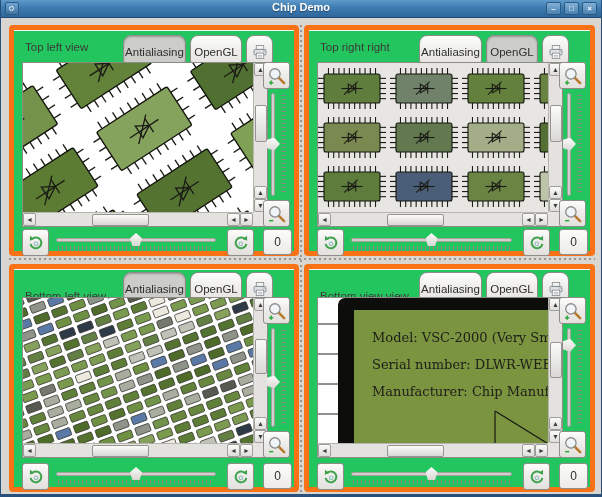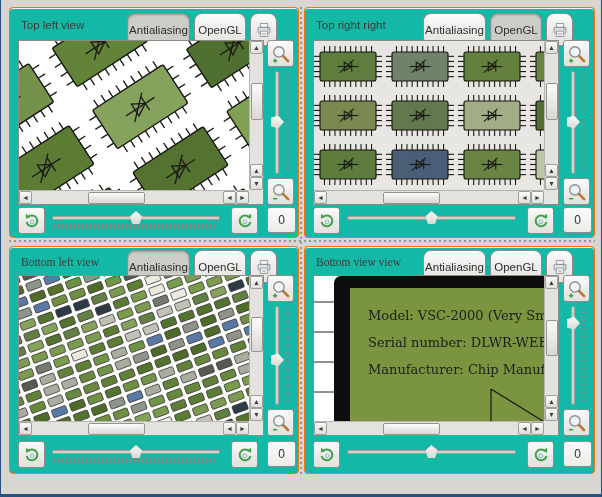--- a/index.html
+++ b/index.html
@@ -26,29 +26,29 @@
 
   .bodyarea{position:relative;width:600px;height:476px;}
 
   
   .split-h{position:absolute;left:8px;right:6px;top:240px;height:2px;
     background:repeating-linear-gradient(to right,#98958f 0 2px,transparent 2px 5px);}
   .split-v{position:absolute;left:299px;top:7px;width:2px;height:467px;
     background:repeating-linear-gradient(to bottom,#98958f 0 2px,transparent 2px 5px);}
 
   
-  .panel{position:absolute;background:#14b8a6;border:1px solid #f97316;border-radius:4px;
+  .panel{position:absolute;background:#22c55e;border:5px solid #f97316;border-radius:4px;
     box-shadow:inset 0 1px 0 #f4f3f0;}
   #p0{left:8px;top:7px;width:290px;height:231px;}
   #p1{left:303px;top:7px;width:291px;height:231px;}
   #p2{left:8px;top:246px;width:290px;height:228px;}
   #p3{left:303px;top:246px;width:291px;height:228px;}
 
   .p-label{position:absolute;left:11px;top:11px;font-size:11.5px;color:#3b3b38;}
-  .panel.bottom .p-label{top:9px;font-family:Liberation Serif, serif;}
+  .panel.bottom .p-label{top:21px;}
 
   .pbtn{position:absolute;top:5px;height:33px;border:1px solid #8f8d89;border-radius:8px;
     background:linear-gradient(#fdfdfc,#efeeec 45%,#e3e2df);
     font-family:"Liberation Sans",sans-serif;font-size:11.5px;color:#2e2e2c;
     display:flex;align-items:center;justify-content:center;padding:0;}
   .panel.bottom .pbtn{top:3px;}
   .pbtn.pressed{background:#ccccc8;box-shadow:inset 0 1px 2px rgba(0,0,0,.25);}
   .btn-aa{right:108px;width:63px;}
   .btn-gl{right:52px;width:52px;}
   .btn-print{right:21px;width:27px;}
@@ -106,20 +106,31 @@
     background:repeating-linear-gradient(to right,#8a8882 0 1px,transparent 1px 4px);}
   .hslider .handle{position:absolute;top:2px;width:12px;height:13px;
     background:linear-gradient(#fafaf8,#d9d8d4);
     clip-path:polygon(50% 0,100% 40%,80% 100%,20% 100%,0 40%);
     filter:drop-shadow(0 0 1px #7c7a76);}
 </style>
 </head>
 <body>
 
 <div class="window">
+  <div class="titlebar">
+    <div class="tb-menu">
+      <span class="tb-circle"></span>
+    </div>
+    <div class="tb-title">Chip Demo</div>
+    <div class="tb-buttons">
+      <div class="tb-btn">–</div>
+      <div class="tb-btn">□</div>
+      <div class="tb-btn">×</div>
+    </div>
+  </div>
   <div class="bodyarea">
     <div class="panel top" id="p0">
         <div class="p-label">Top left view</div>
         <button class="pbtn btn-aa pressed">Antialiasing</button>
         <button class="pbtn btn-gl">OpenGL</button>
         <button class="pbtn btn-print">
           <svg width="18" height="18" viewBox="0 0 24 24">
             <rect x="7" y="3.5" width="10" height="5" fill="#f4f4f4" stroke="#808080"></rect>
             <rect x="4" y="8.5" width="16" height="7.5" rx="1.5" fill="#dde1e6" stroke="#707a86"></rect>
             <rect x="7" y="13.5" width="10" height="7" fill="#ffffff" stroke="#808080"></rect>

